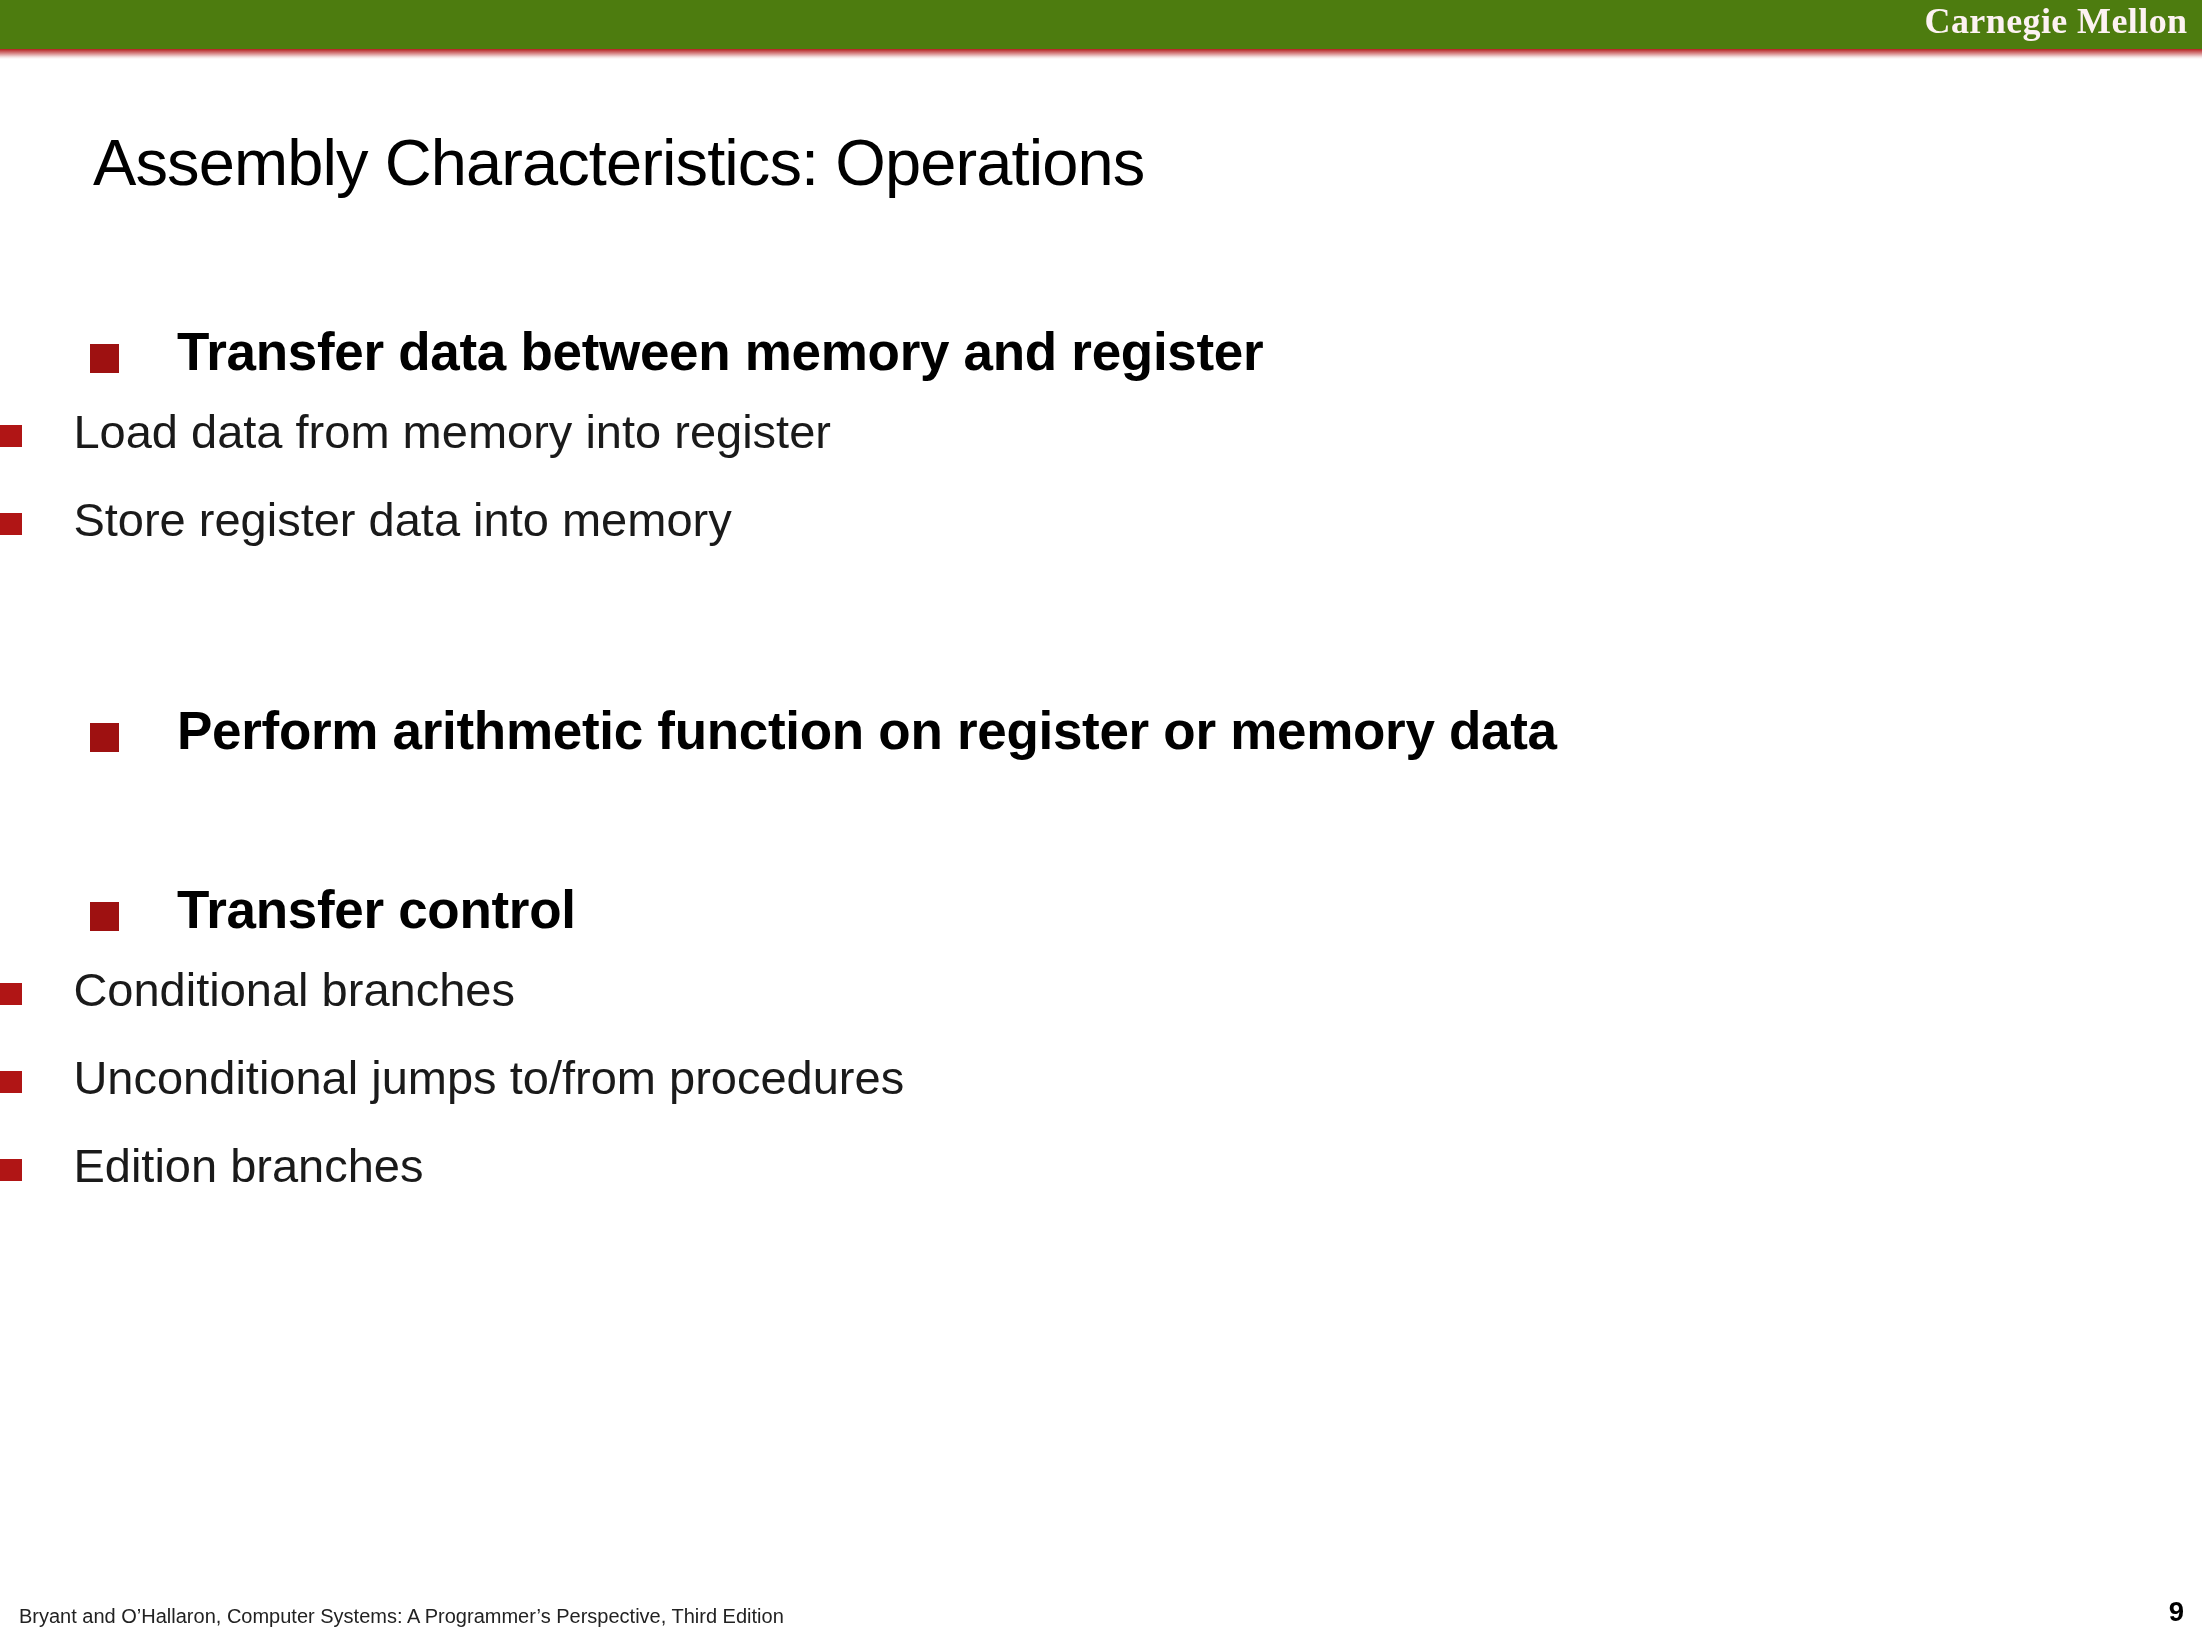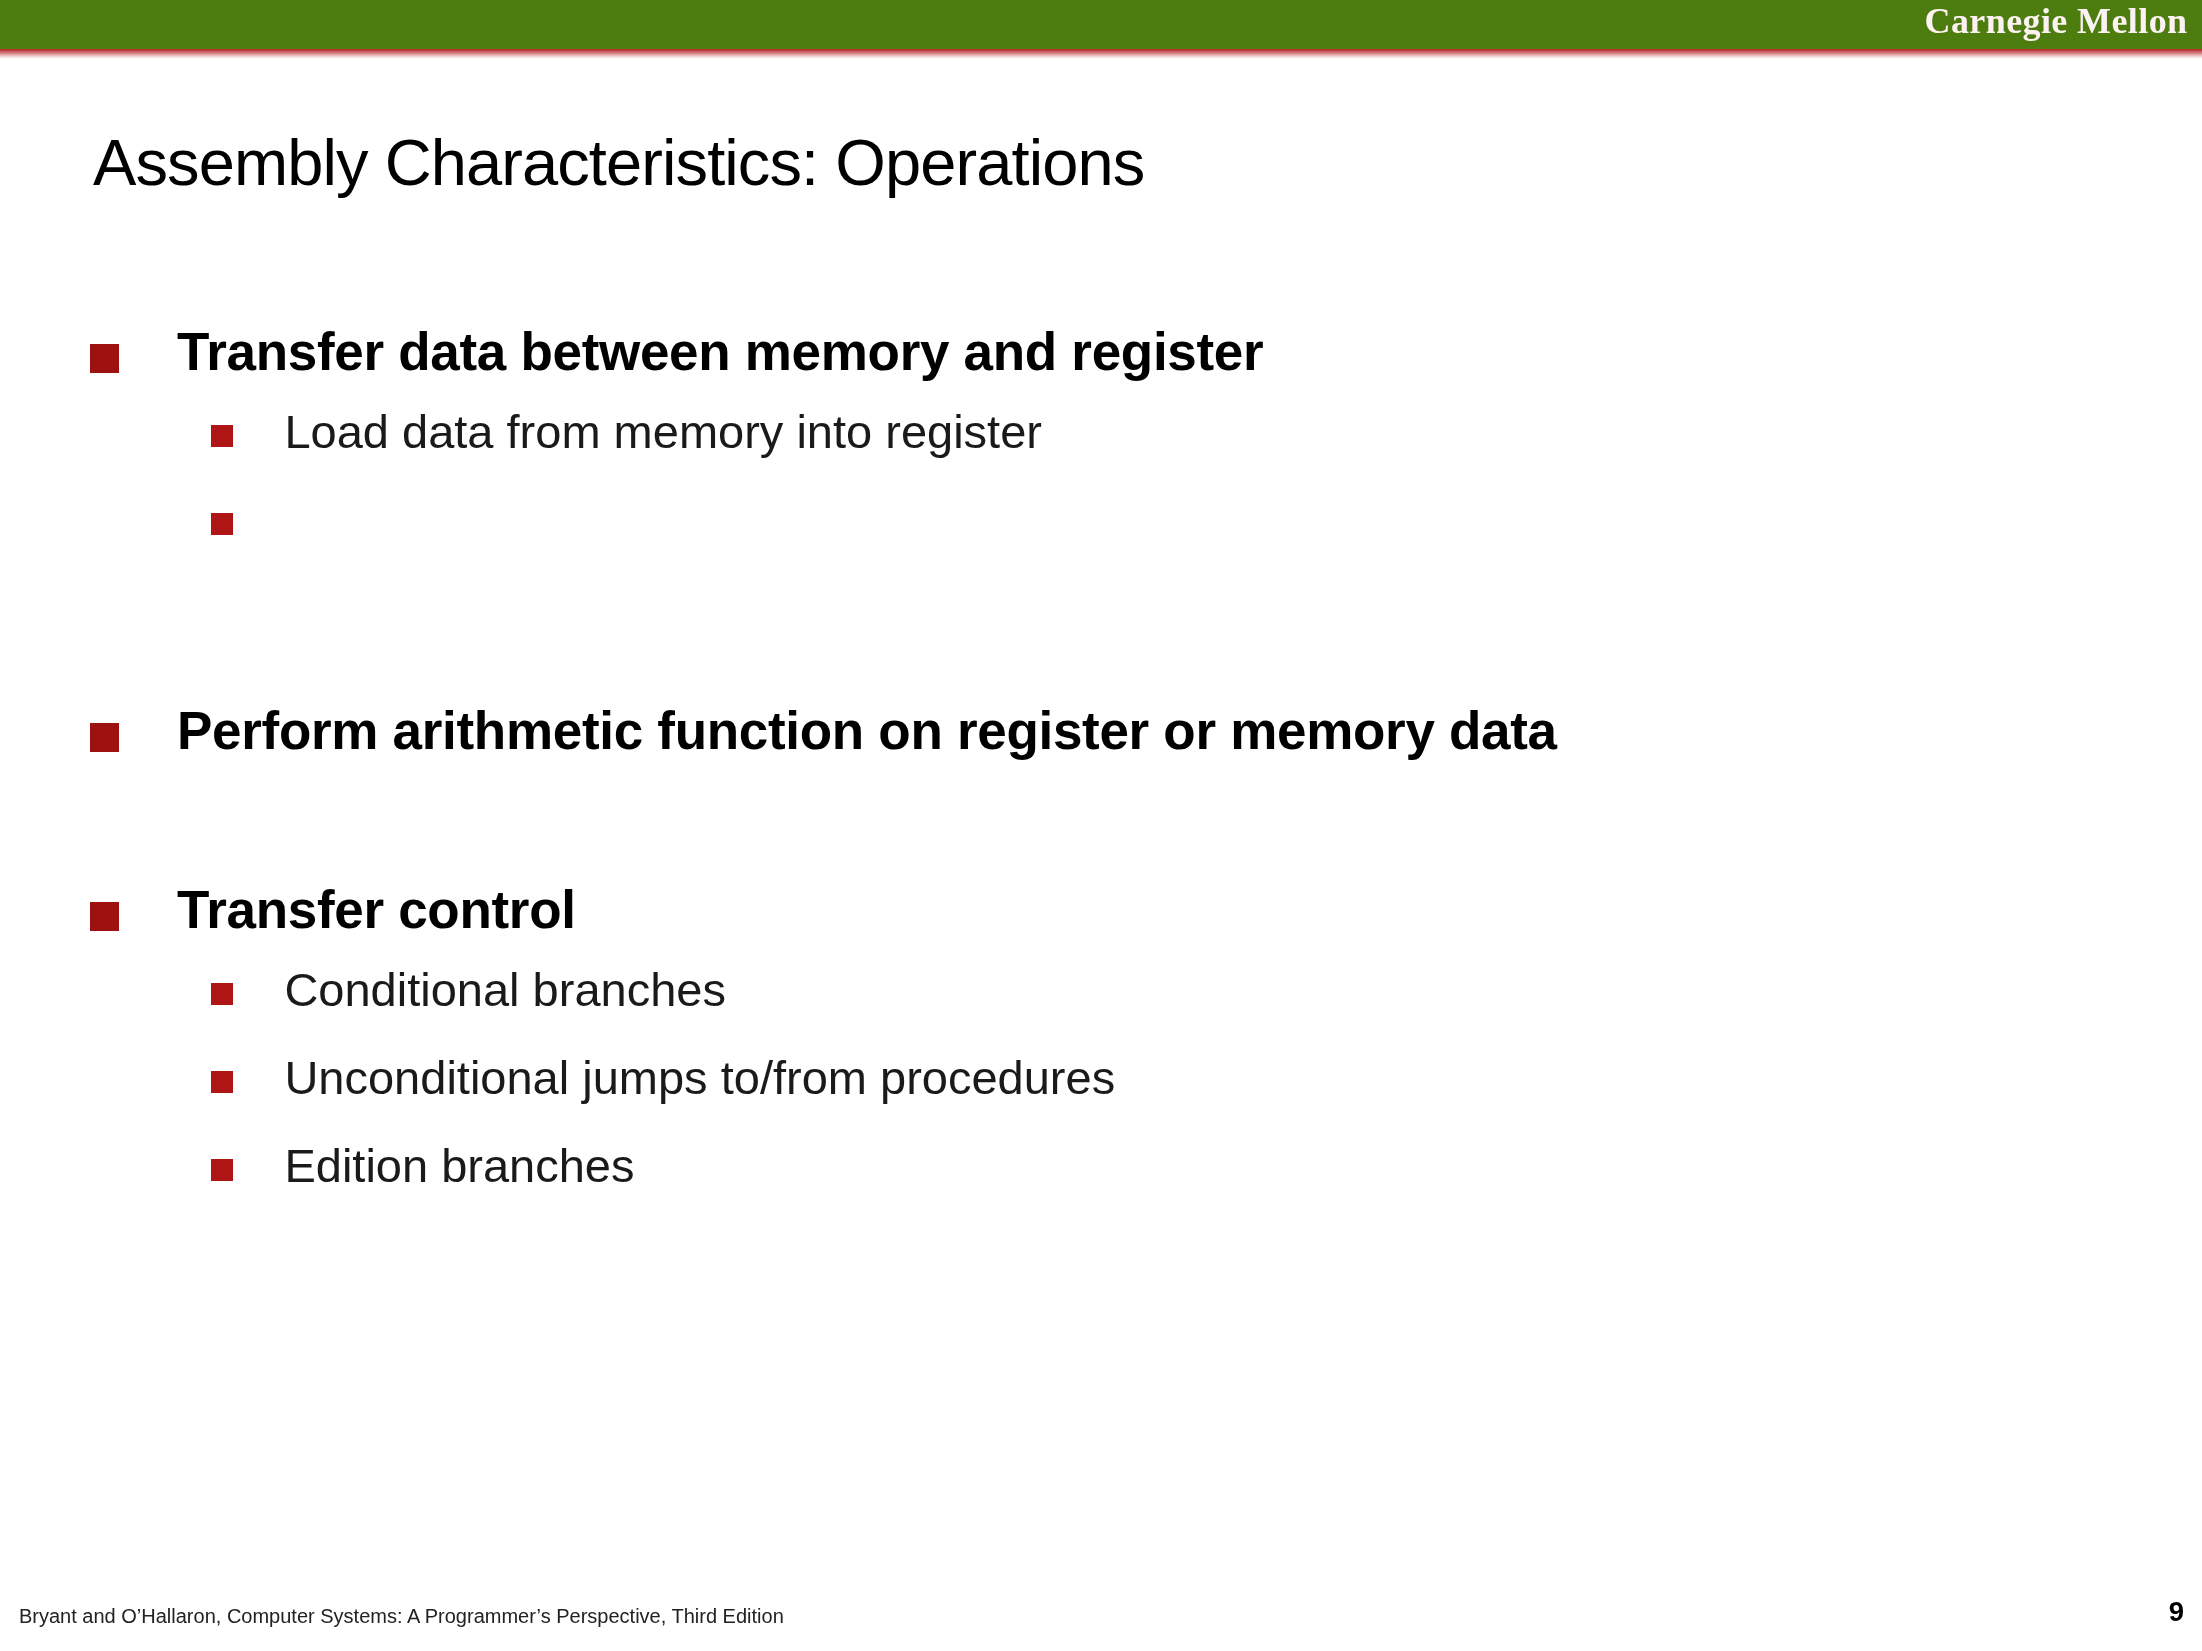--- a/index.html
+++ b/index.html
@@ -88,21 +88,20 @@
     color: #000000;
     line-height: 1;
     white-space: nowrap;
     letter-spacing: -0.3px;
   }
 
   .bullet-l2 {
     position: relative;
     display: flex;
     align-items: flex-start;
-    padding-left: 211px;
     height: 88px;
   }
   .bullet-l2 .marker {
     width: 22.4px;
     height: 22.4px;
     background: #b01515;
     flex: 0 0 auto;
     margin-top: 17px;
   }
   .bullet-l2 .text {
@@ -150,20 +149,21 @@
   <div class="bullet-l1">
     <span class="marker"></span>
     <span class="text">Transfer data between memory and register</span>
   </div>
   <div class="bullet-l2">
     <span class="marker"></span>
     <span class="text">Load data from memory into register</span>
   </div>
   <div class="bullet-l2">
     <span class="marker"></span>
+    <span class="text">Store register data into memory</span>
   </div>
 
   <div class="gap-block"></div>
 
   <div class="bullet-l1">
     <span class="marker"></span>
     <span class="text">Perform arithmetic function on register or memory data</span>
   </div>
 
   <div class="gap-block-sm"></div>

